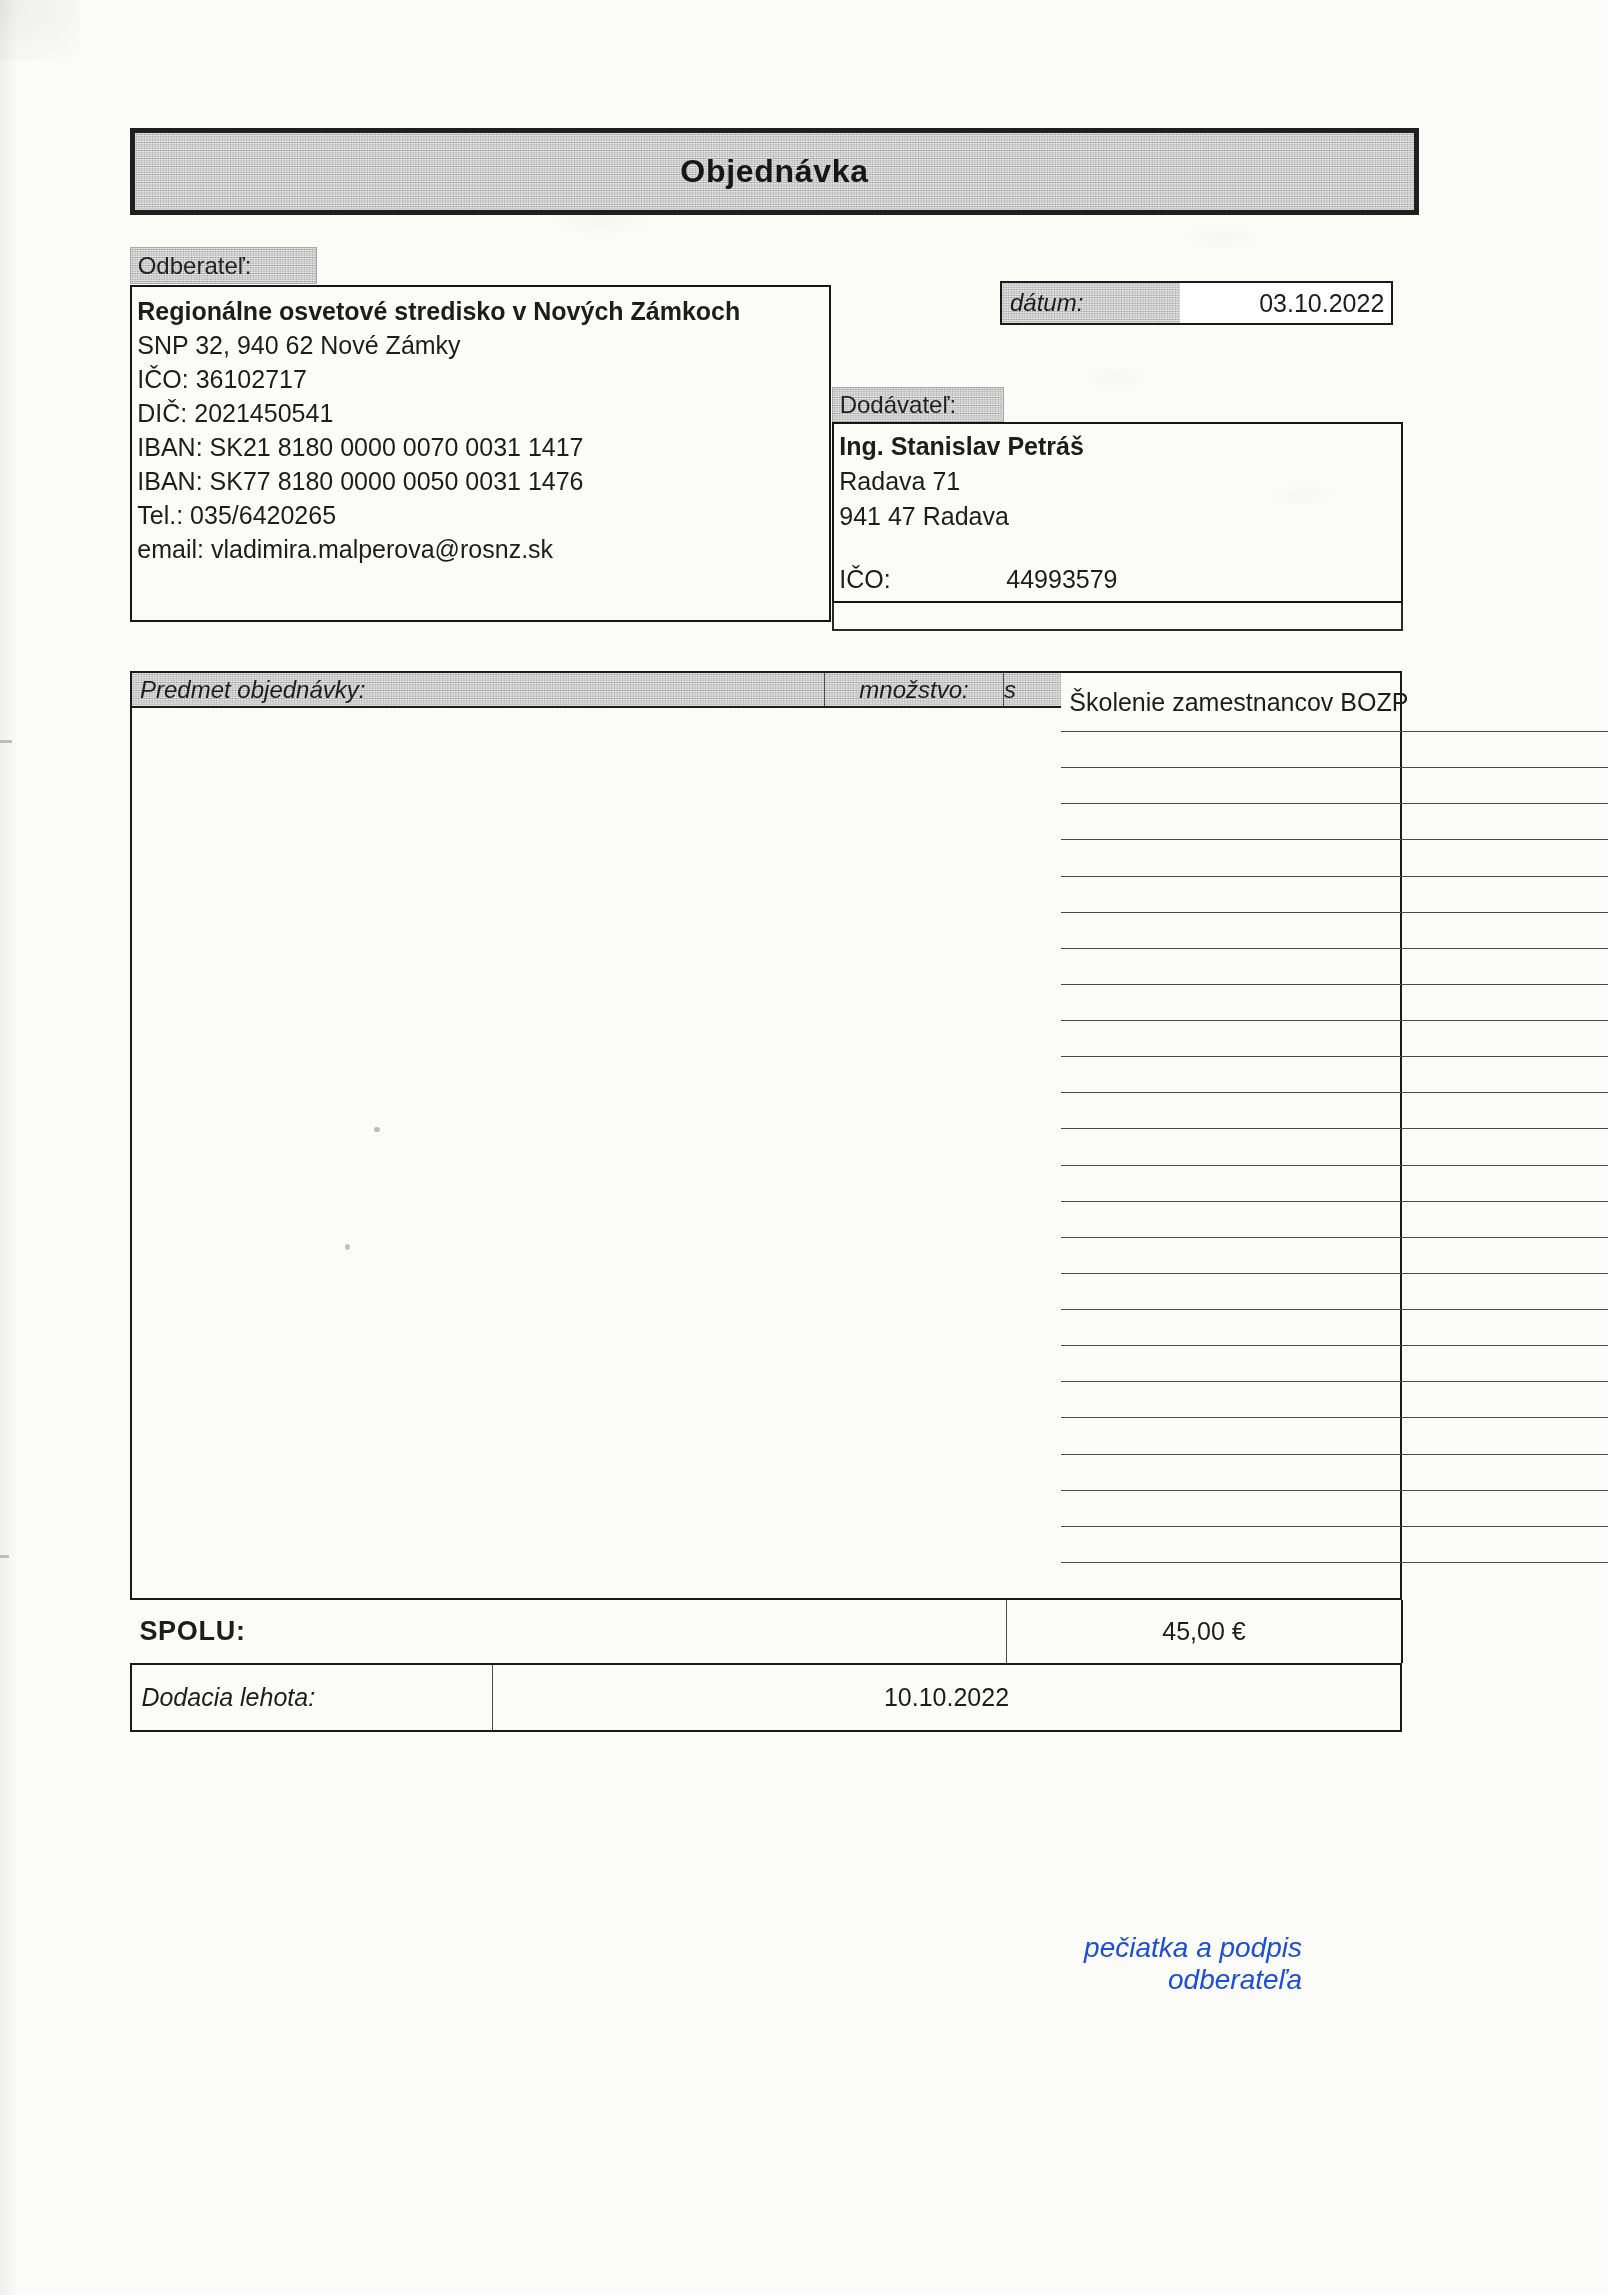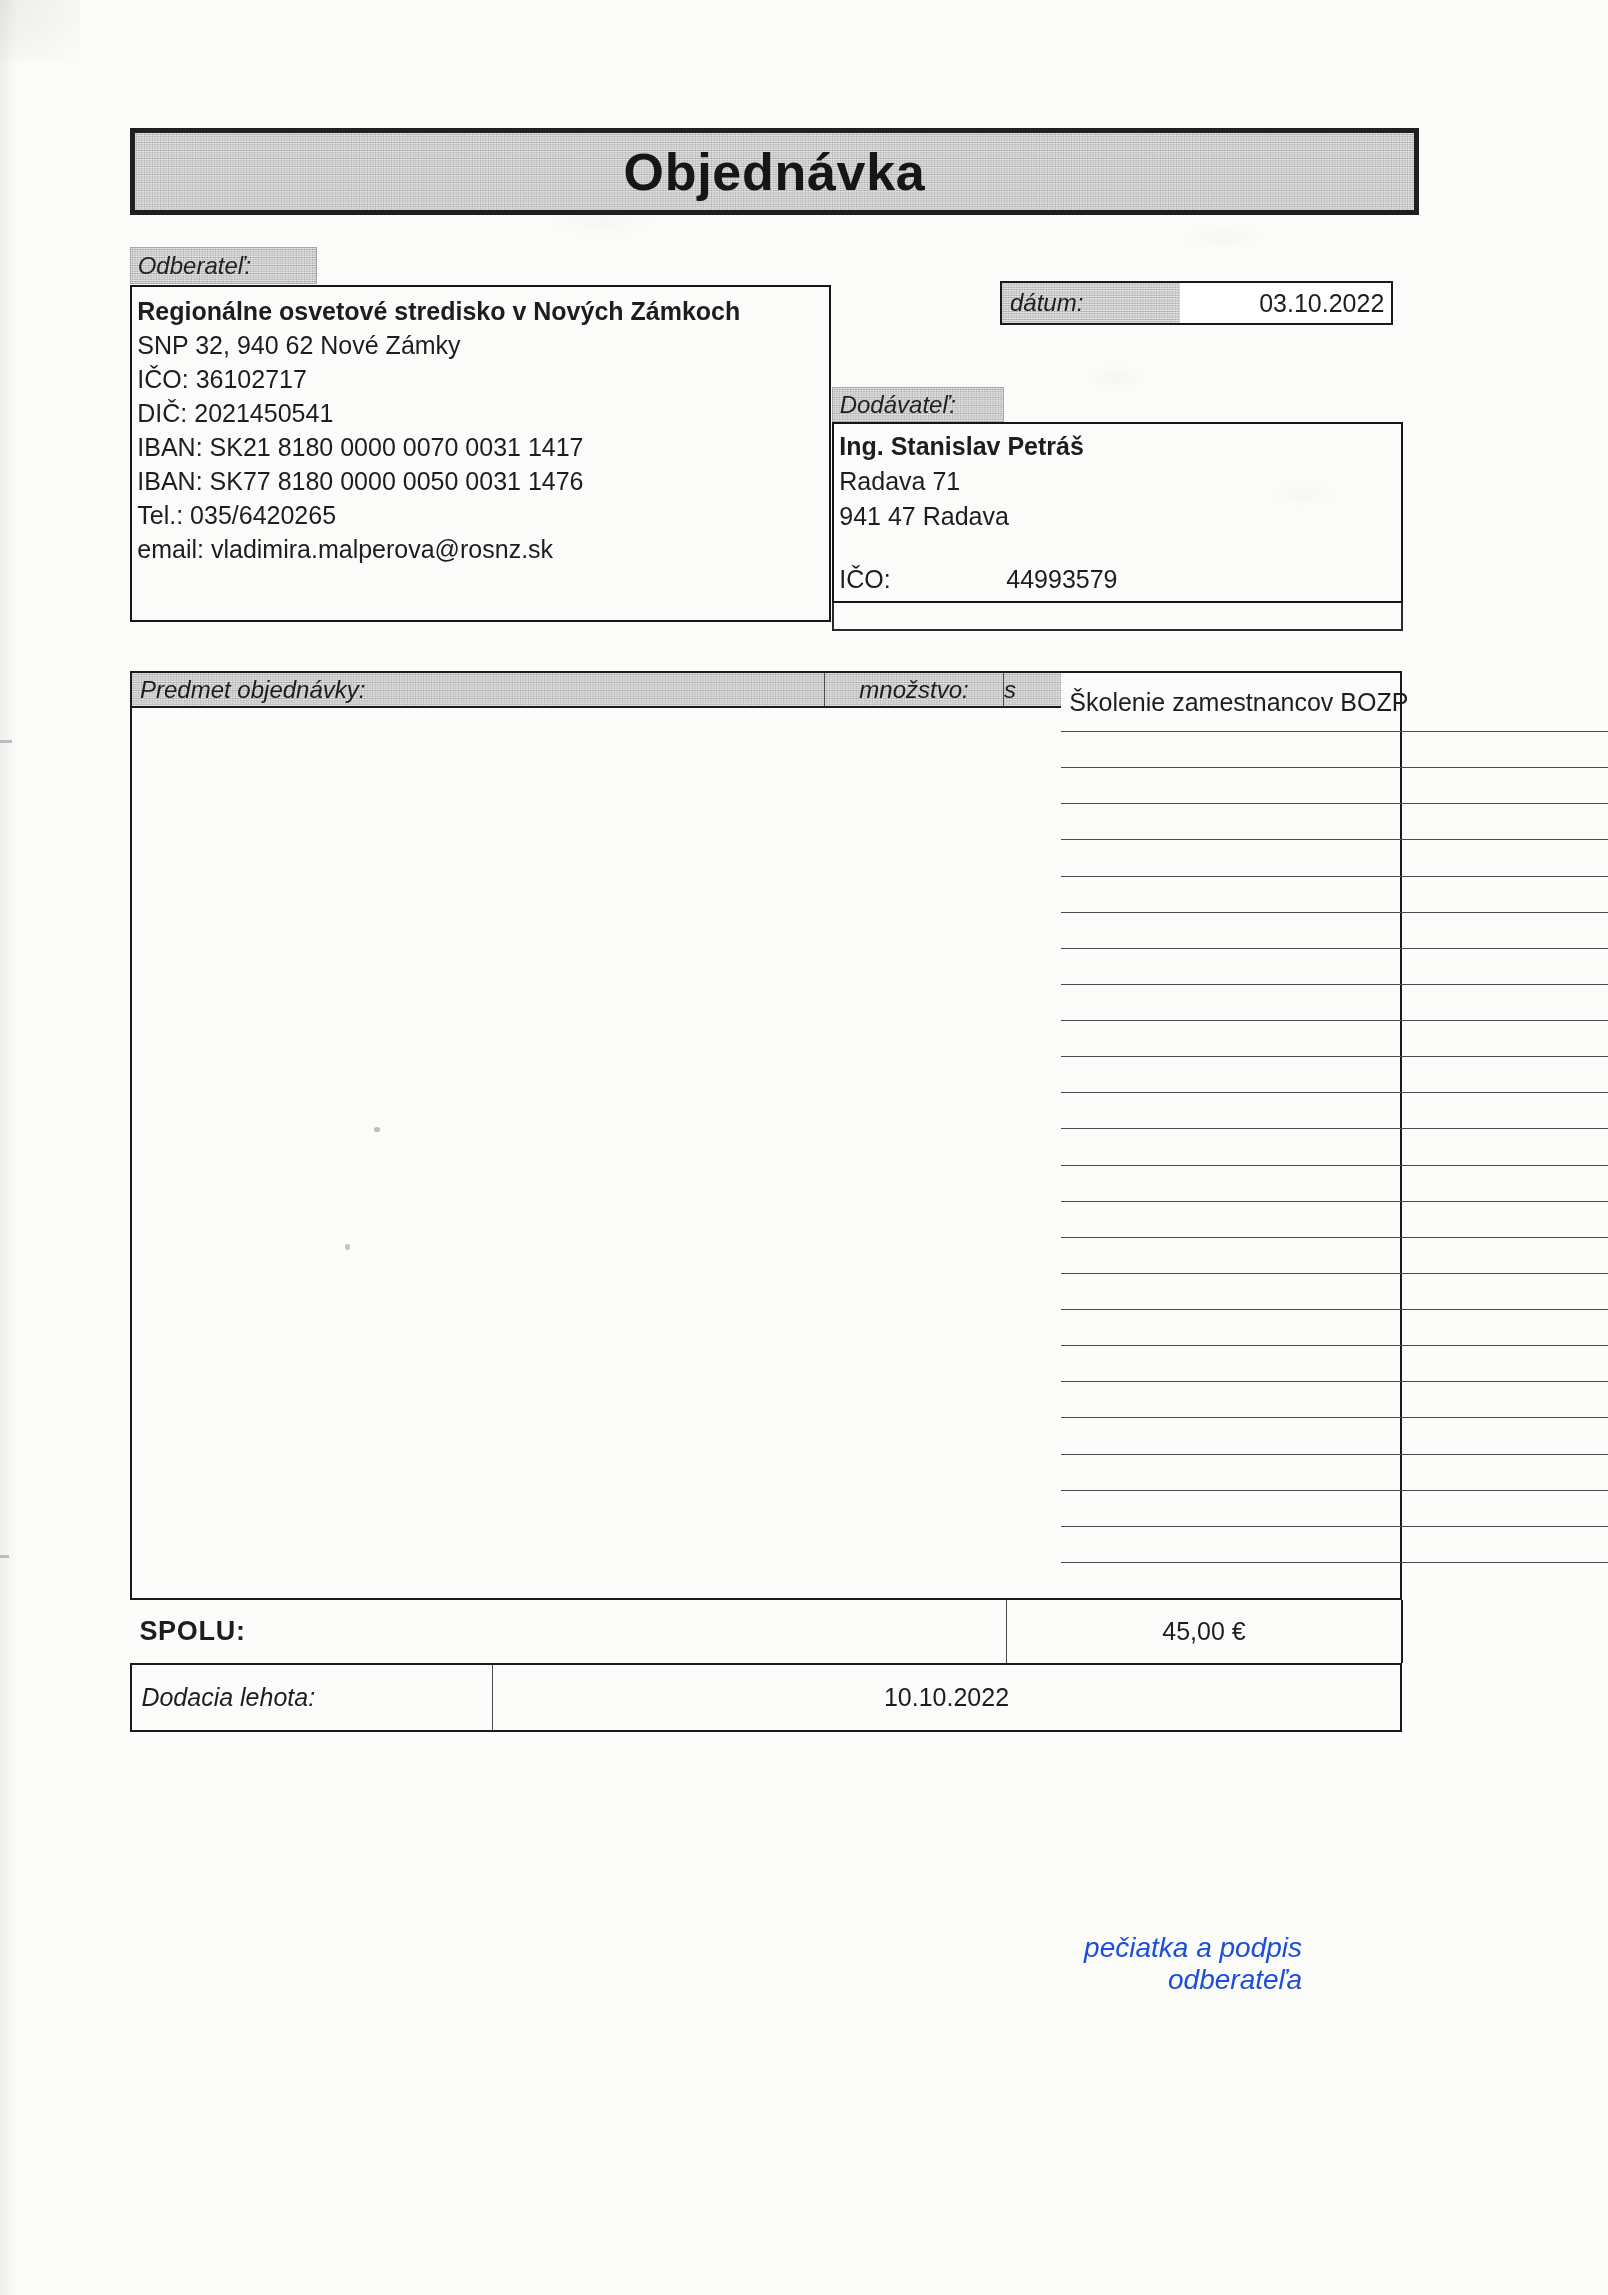--- a/index.html
+++ b/index.html
@@ -39,26 +39,26 @@
       radial-gradient(rgba(70,70,70,0.5) 0.6px, rgba(0,0,0,0) 1px);
     background-size:auto,2.7px 2.7px;
   }
 
   
   .title-box{
     position:absolute;left:130px;top:128px;width:1289px;height:87px;
     border:5.3px solid #1f1f1f;box-sizing:border-box;
     display:flex;align-items:center;justify-content:center;
   }
-  .title-text{font-size:52px;font-weight:bold;letter-spacing:0.7px;color:#161616;}
+  .title-text{font-size:32px;font-weight:bold;letter-spacing:0.7px;color:#161616;}
 
   
   .sec-label{
     position:absolute;box-sizing:border-box;
-    font-style:italic;font-size:24px;color:#222;
+    font-size:24px;color:#222;
     display:flex;align-items:center;padding-left:6.7px;
     border:0.7px solid #a8a8a8;
   }
   .label-odberatel{left:130px;top:247px;width:187px;height:37px;}
   .label-dodavatel{left:832px;top:387px;width:172px;height:35px;}
 
   
   .customer-box{
     position:absolute;left:130px;top:285px;width:701px;height:337px;
     border:2.7px solid #161616;box-sizing:border-box;

